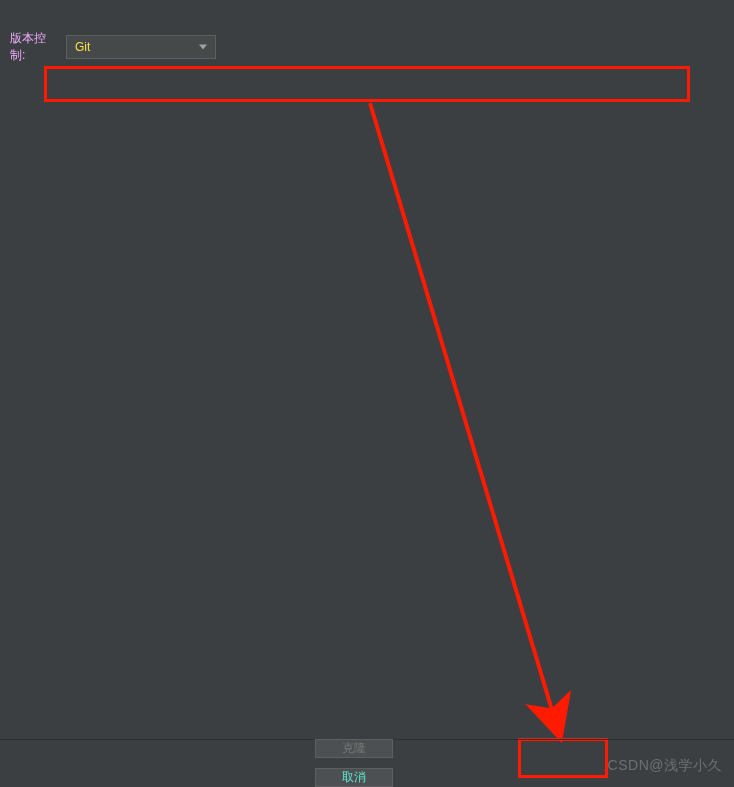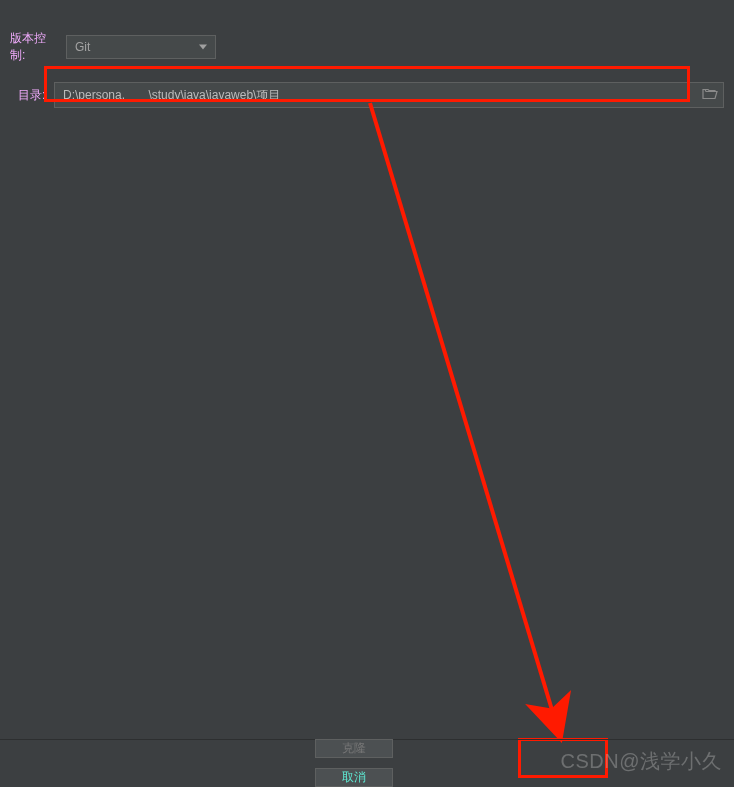--- a/index.html
+++ b/index.html
@@ -33,21 +33,21 @@
     .label.dir { width: 44px; padding-left: 8px;}
     .dropdown {
       position: relative;
       width: 150px;
       height: 24px;
       background: #45494a;
       border: 1px solid #5e6060;
       display: flex;
       align-items: center;
       padding: 0 8px;
-      color: #a3a3a3;
+      color: #fde047;
       cursor: pointer;
     }
     .dropdown .caret {
       position: absolute;
       right: 8px;
       top: 50%;
       transform: translateY(-50%);
       width: 0; height: 0;
       border-left: 4px solid transparent;
       border-right: 4px solid transparent;
@@ -148,21 +148,21 @@
     .btn.disabled {
       color: #777777;
       cursor: default;
     }
 
     .watermark {
       position: absolute;
       right: 12px;
       bottom: 12px;
       color: rgba(200,200,200,0.35);
-      font-size: 20px;
+      font-size: 14px;
       pointer-events: none;
       letter-spacing: 0.5px;
     }
 
     .arrow-svg {
       position: absolute;
       left: 0; top: 0;
       width: 734px; height: 787px;
       pointer-events: none;
     }
@@ -174,31 +174,20 @@
 
   <div class="row">
     <div class="label">版本控制:</div>
     <div class="dropdown">
       <span>Git</span>
       <span class="caret"></span>
     </div>
   </div>
 
 
-  <div class="row">
-    <div class="label dir">目录:</div>
-    <div class="input-wrap">
-      <input class="text-input dir-input" type="text" value="D:\persona._     \study\java\javaweb\项目" style="">
-      <span class="browse-icon">
-        <svg width="16" height="14" viewBox="0 0 16 14">
-          <path d="M1 3 L1 12 L13 12 L15 5 L4 5 L3 3 Z M1 3 L6 3 L7 4 L13 4 L13 5" fill="none" stroke="#8a8a8a" stroke-width="1.2"></path>
-        </svg>
-      </span>
-    </div>
-  </div>
 
 </div>
 
 <div class="highlight-url"></div>
 
 <svg class="arrow-svg">
   <defs>
     <marker id="arrowhead" markerWidth="12" markerHeight="12" refX="6" refY="6" orient="auto">
       <path d="M0,0 L12,6 L0,12 L3,6 Z" fill="#ff1a00"></path>
     </marker>

